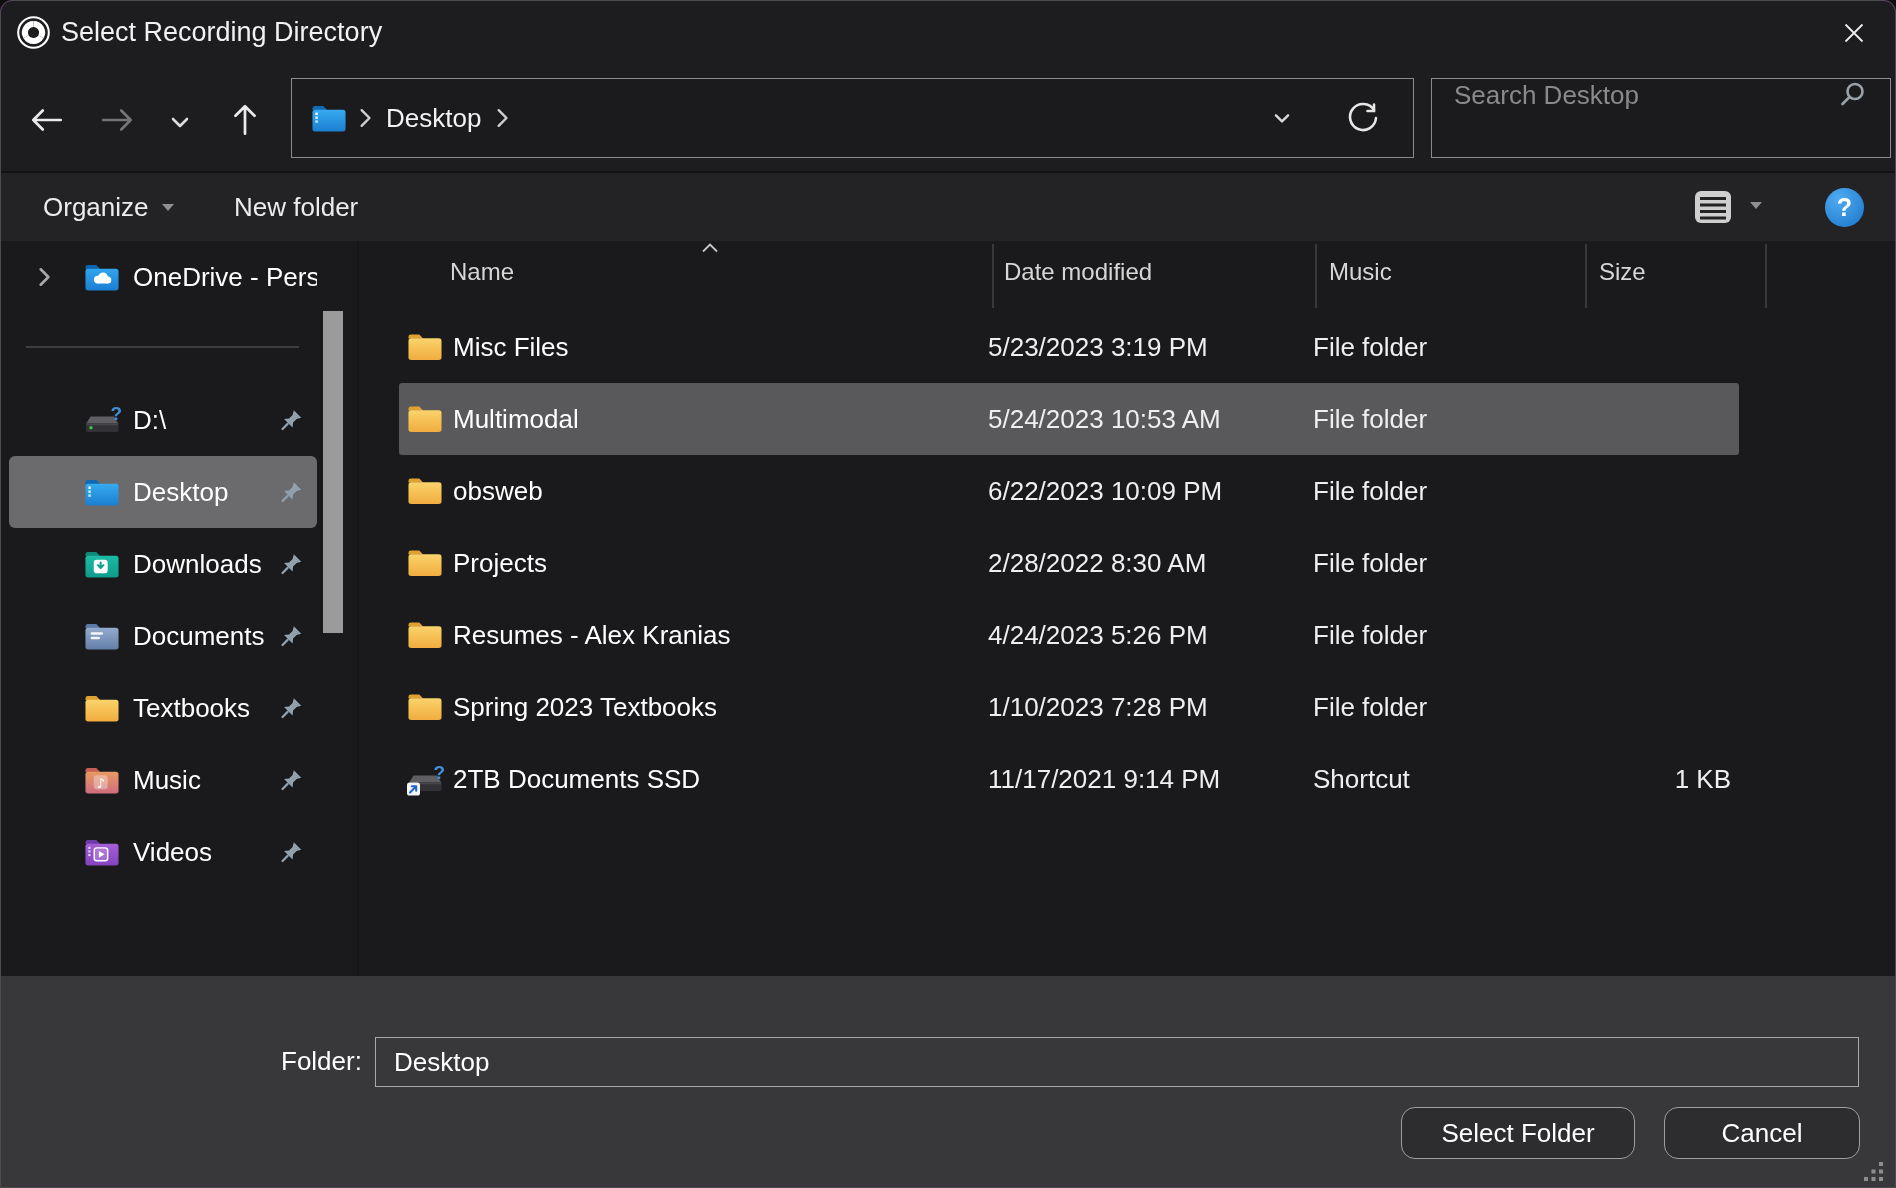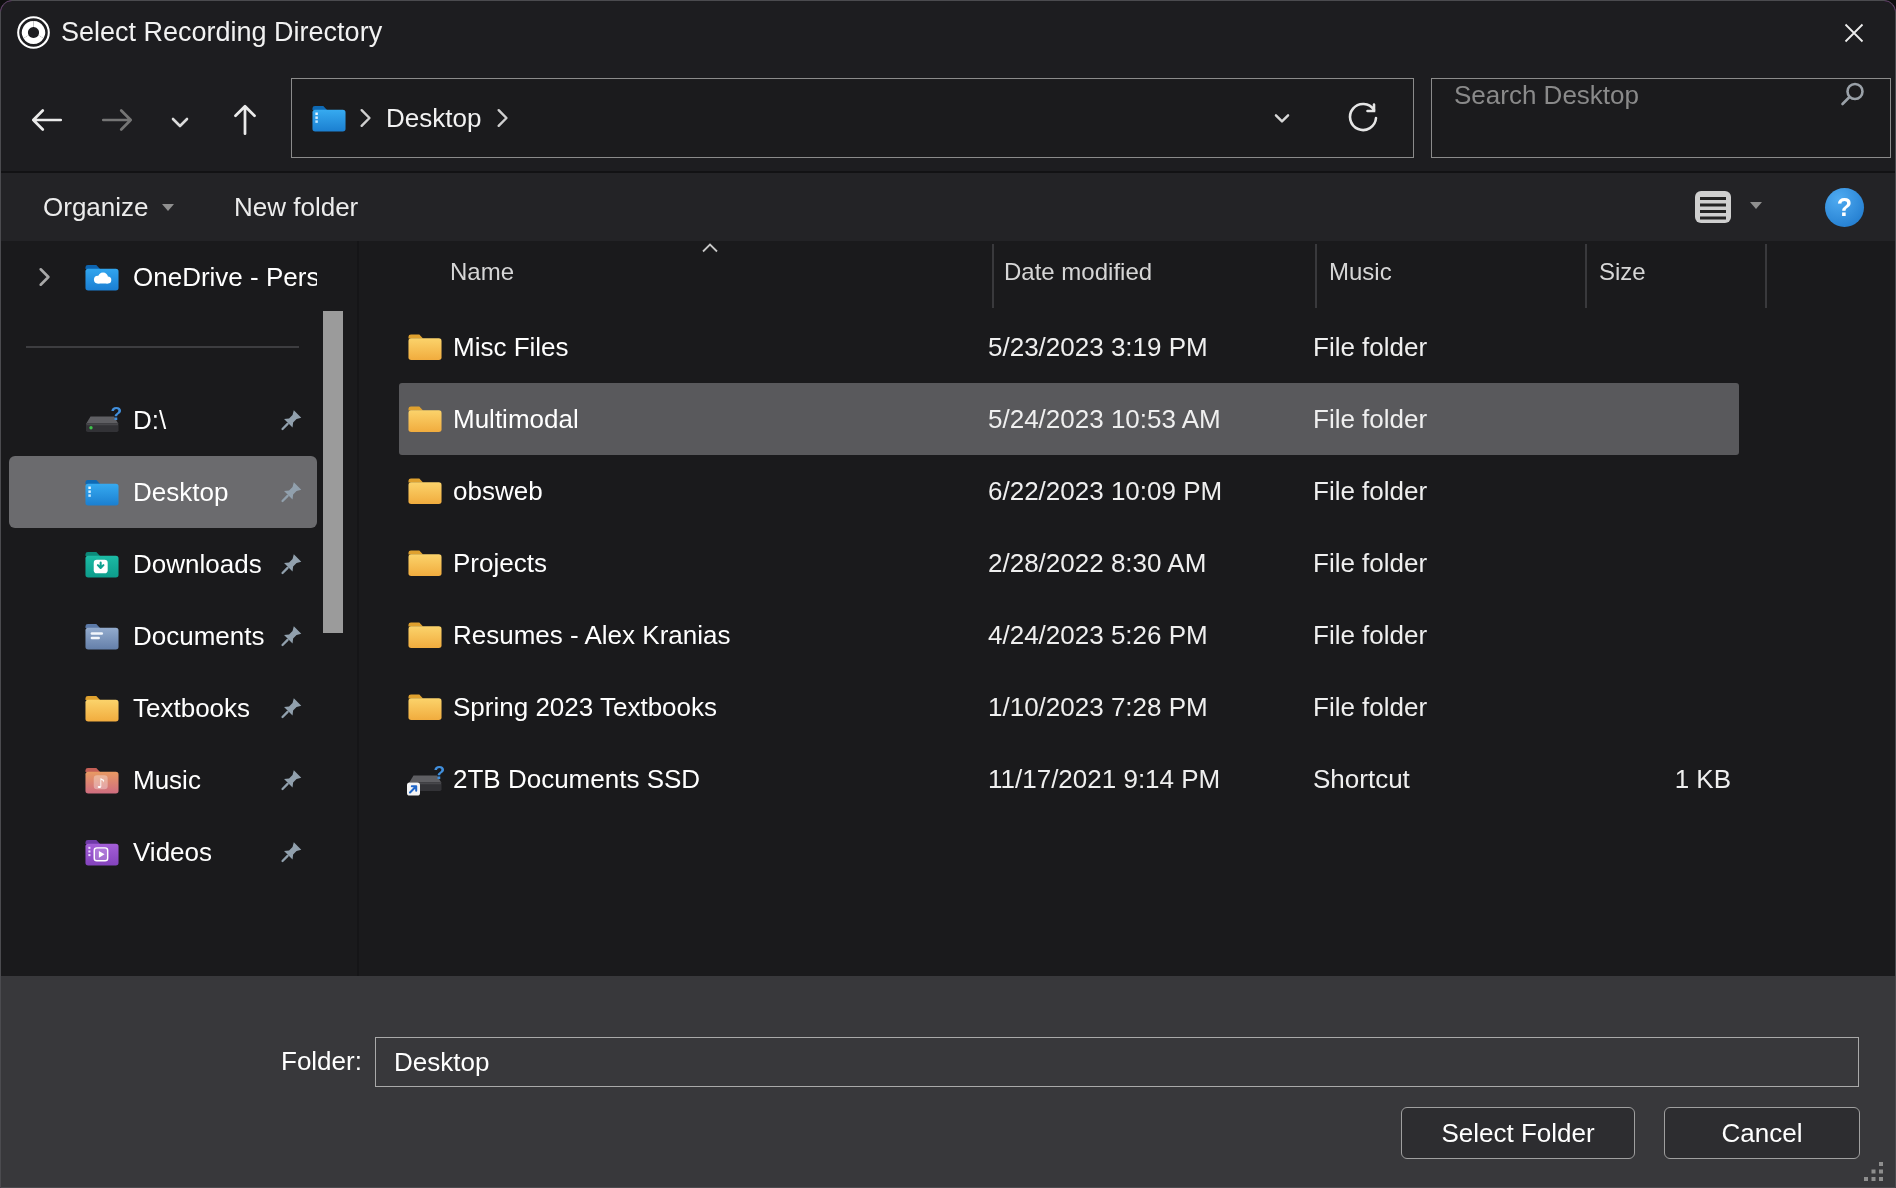--- a/index.html
+++ b/index.html
@@ -77,21 +77,21 @@
   .fname{left:54px;color:#fff;}
   .fdate{left:589px;}
   .ftype{left:914px;}
   .fsize{left:1170px;width:162px;text-align:right;}
 
   
   .bottombar{position:absolute;left:0;top:975px;width:100%;height:213px;background:#38383b;}
   .folder-label{position:absolute;left:280px;top:70px;font-size:26px;color:#fff;}
   .folder-input{position:absolute;left:374px;top:61px;width:1484px;height:50px;border:1px solid #a9a9a9;
                 background:transparent;color:#fff;font-size:26px;font-family:inherit;padding:0 18px;outline:none;}
-  .btn{position:absolute;top:131px;height:52px;background:#2d2d30;border:1px solid #9f9f9f;border-radius:6px;
+  .btn{position:absolute;top:131px;height:52px;background:#2d2d30;border:1px solid #9f9f9f;border-radius:14px;
        color:#fff;font-size:26px;font-family:inherit;}
   .btn-select{left:1400px;width:234px;}
   .btn-cancel{left:1663px;width:196px;}
   .grip{position:absolute;right:8px;bottom:4px;display:flex;}
 </style>
 </head>
 <body>
 
 <div class="window">
 

